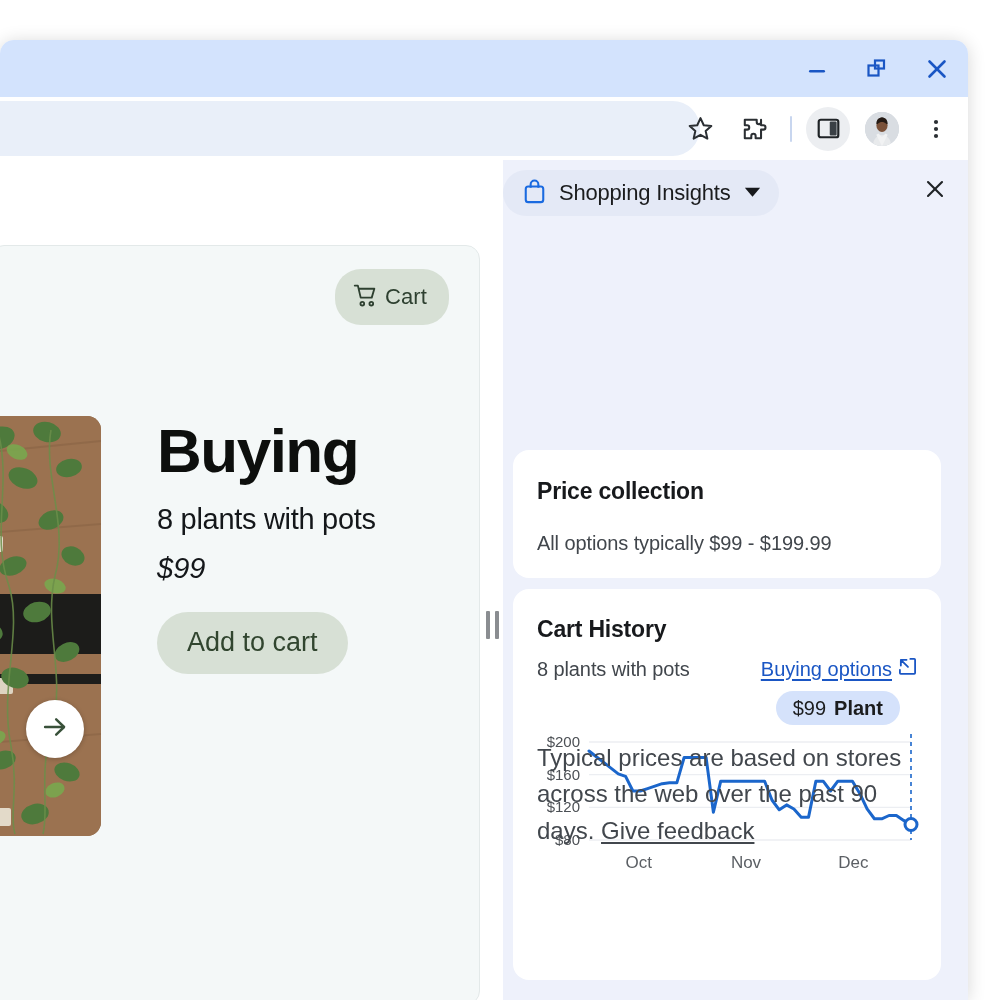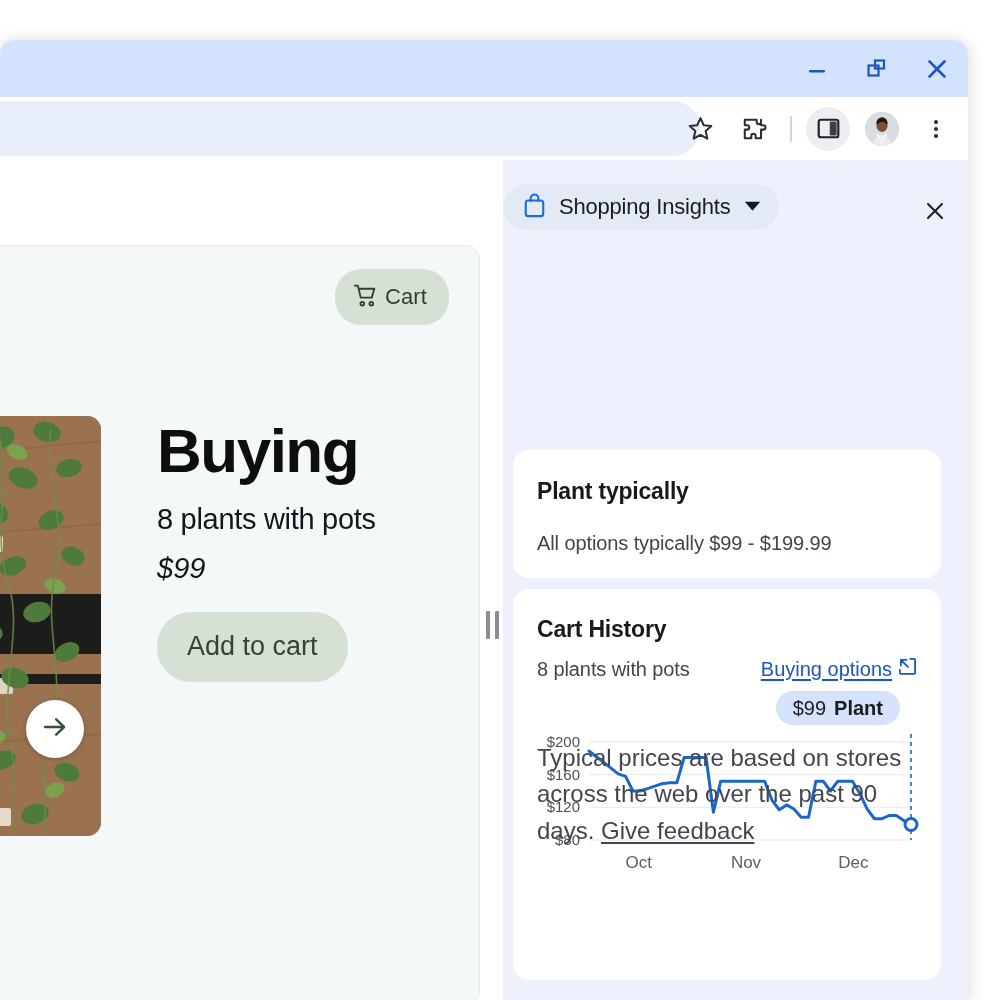--- a/index.html
+++ b/index.html
@@ -109,21 +109,21 @@
     color: #0d0f0d; letter-spacing: -1.5px;
   }
   .prod-sub {
     margin-top: 16px; font-size: 29px; color: #14171a; letter-spacing: -.3px;
   }
   .prod-price {
     margin-top: 16px; font-size: 29px; font-style: italic;
     color: #14171a; font-weight: 500;
   }
   .add-cart {
-    margin-top: 27px; height: 70px; padding: 0 30px;
+    margin-top: 27px; height: 62px; padding: 0 30px;
     background: #d7e0d5; border: none; border-radius: 34px;
     font-size: 27px; color: #31452f; cursor: pointer;
     font-family: "Liberation Sans", sans-serif;
   }
 
   
   .splitter {
     position: absolute; left: 481px; top: 85px;
     width: 22px; height: 760px;
     display: flex; align-items: center; justify-content: center;
@@ -136,21 +136,21 @@
   }
 
   
   .side-panel {
     position: absolute; left: 503px; top: 0;
     width: 465px; height: 840px;
     background: #eef1fb;
   }
   .sp-header {
     position: absolute; left: 0; top: 10px; width: 100%; height: 60px;
-    display: flex; align-items: flex-end; padding: 0 14px 0 0;
+    display: flex; align-items: flex-start; padding: 0 14px 0 0;
   }
   .sp-combo {
     display: flex; align-items: center; gap: 13px;
     height: 46px; padding: 0 18px 0 20px;
     background: #e4e9f6; border-radius: 24px;
     cursor: pointer; margin-left: 0px;
   }
   .sp-combo .title { font-size: 22px; color: #1b1c1e; letter-spacing: -.2px; }
   .sp-close {
     margin-left: auto; width: 38px; height: 38px;
@@ -395,21 +395,21 @@
           <div class="sp-close">
             <svg width="24" height="24" viewBox="0 0 24 24" stroke="#1f2326" stroke-width="2.1" stroke-linecap="round">
               <line x1="5" y1="5" x2="19" y2="19"></line>
                 <line x1="19" y1="5" x2="5" y2="19"></line>
             </svg>
           </div>
         </div>
 
         <div class="card" id="card-summary">
           <div class="summary-inner">
-            <div class="card-title">Plant typically</div>
+            <div class="card-title">Price collection</div>
             <div class="card-sub">All options typically $99 - $199.99</div>
           </div>
         </div>
 
         <div class="card" id="card-history">
           <div class="hist-inner">
             <div class="card-title">Cart History</div>
             <div class="hist-row">
               <span class="card-sub">8 plants with pots</span>
               <span class="buying-link">

